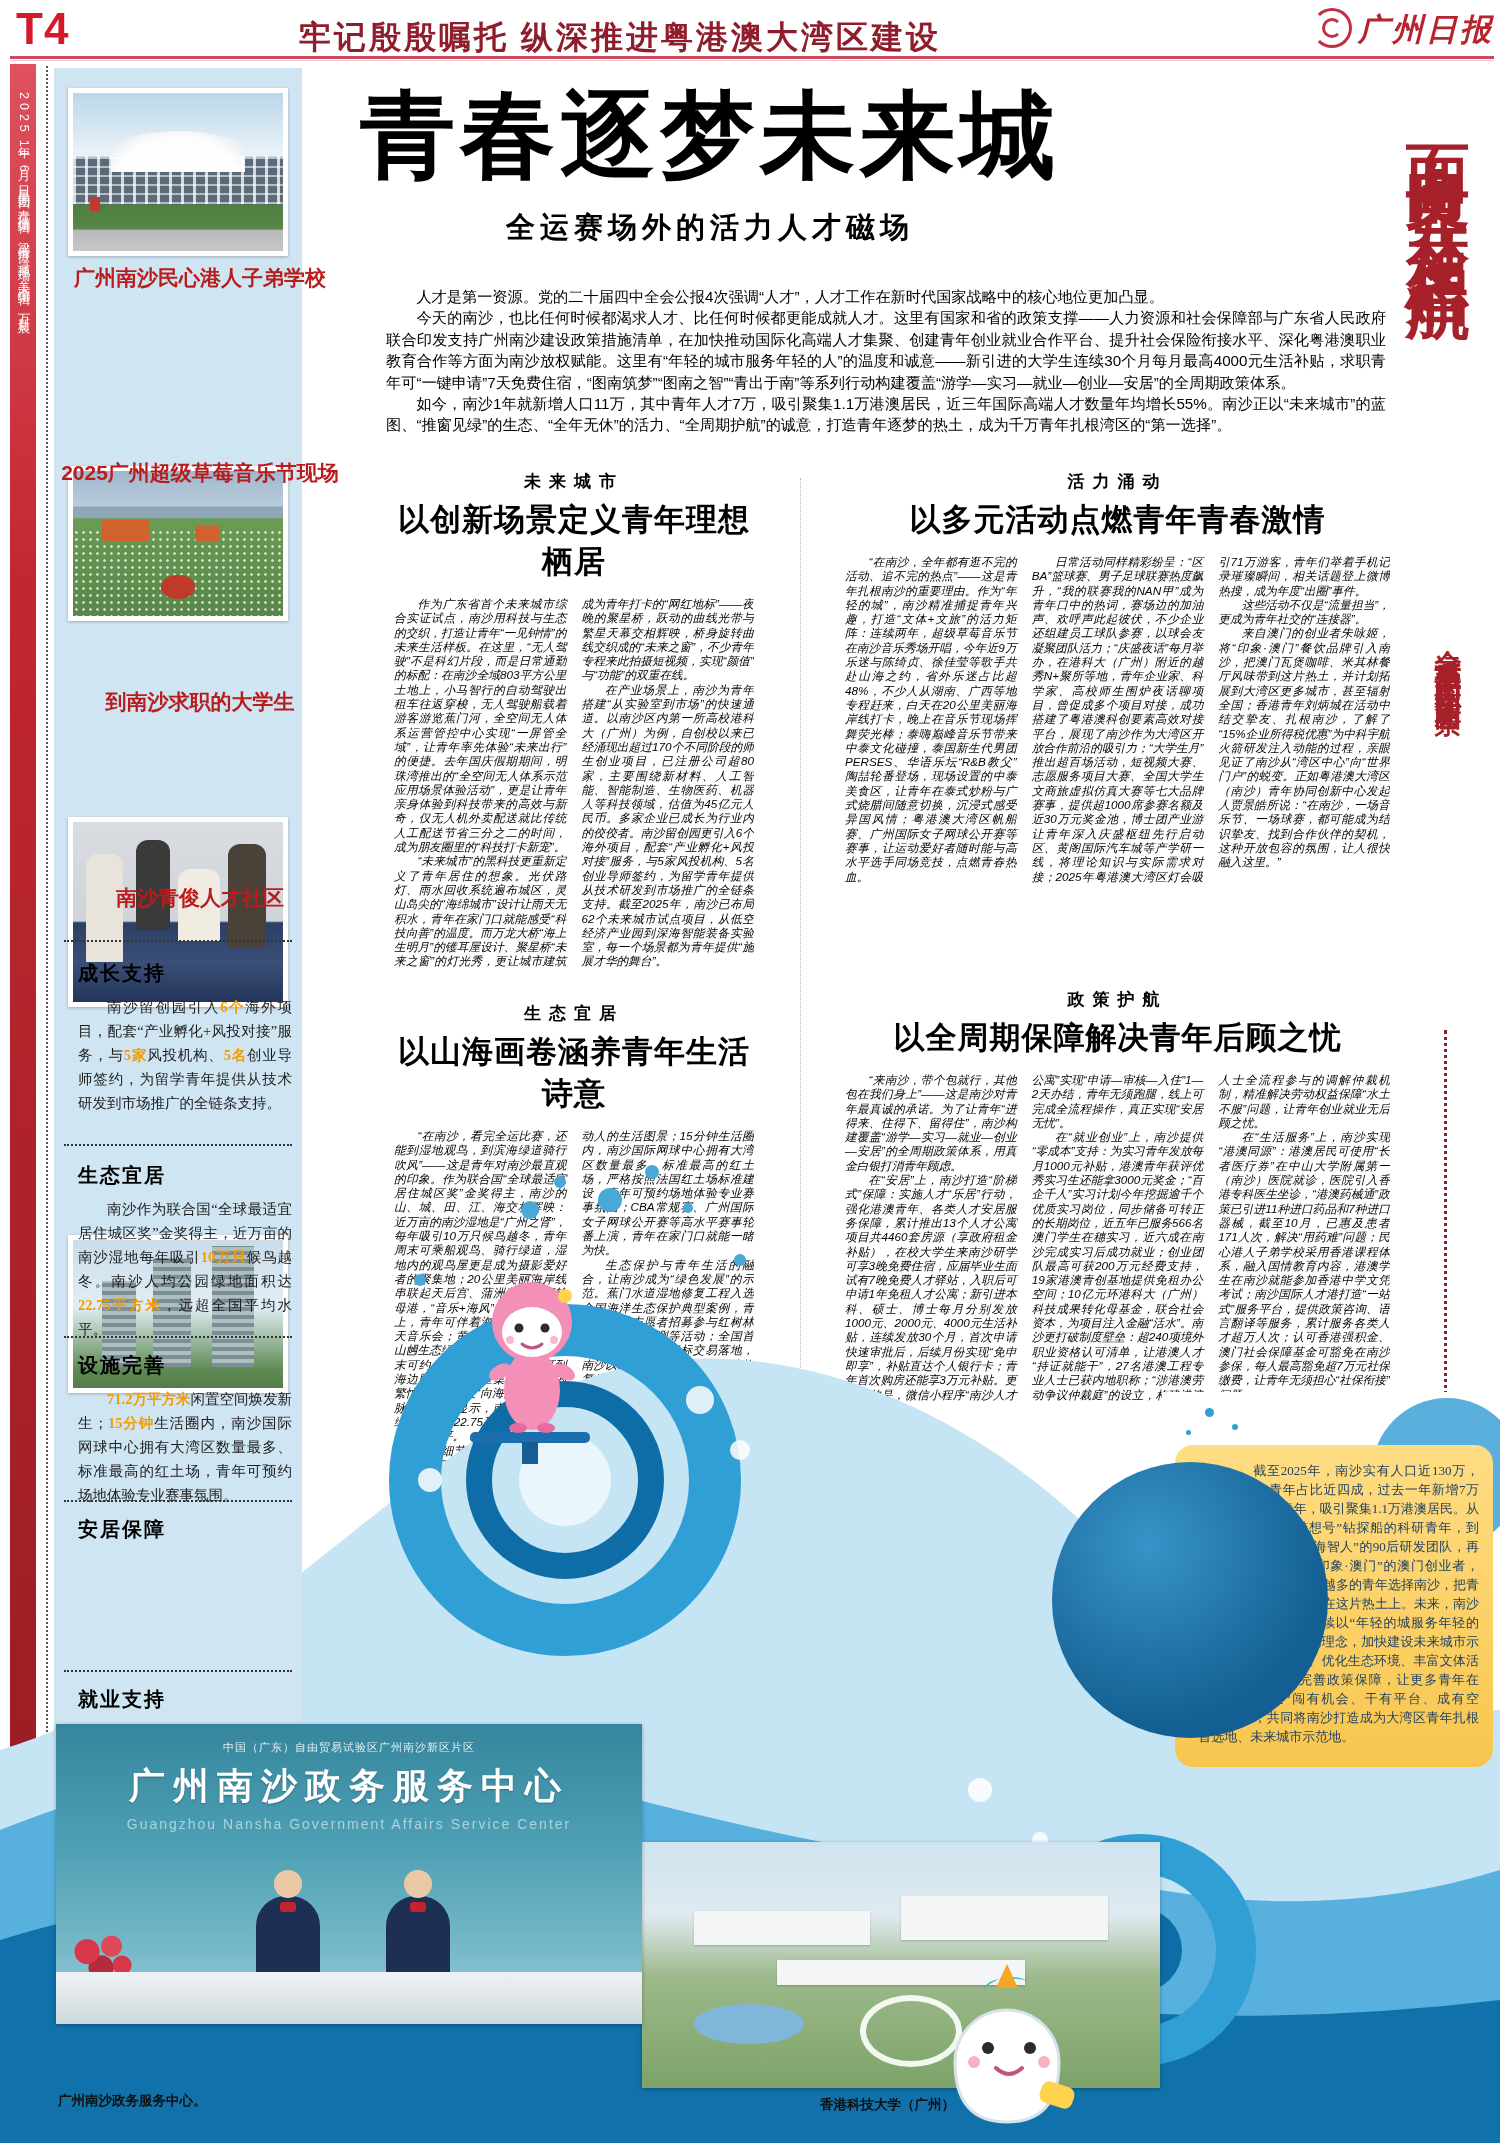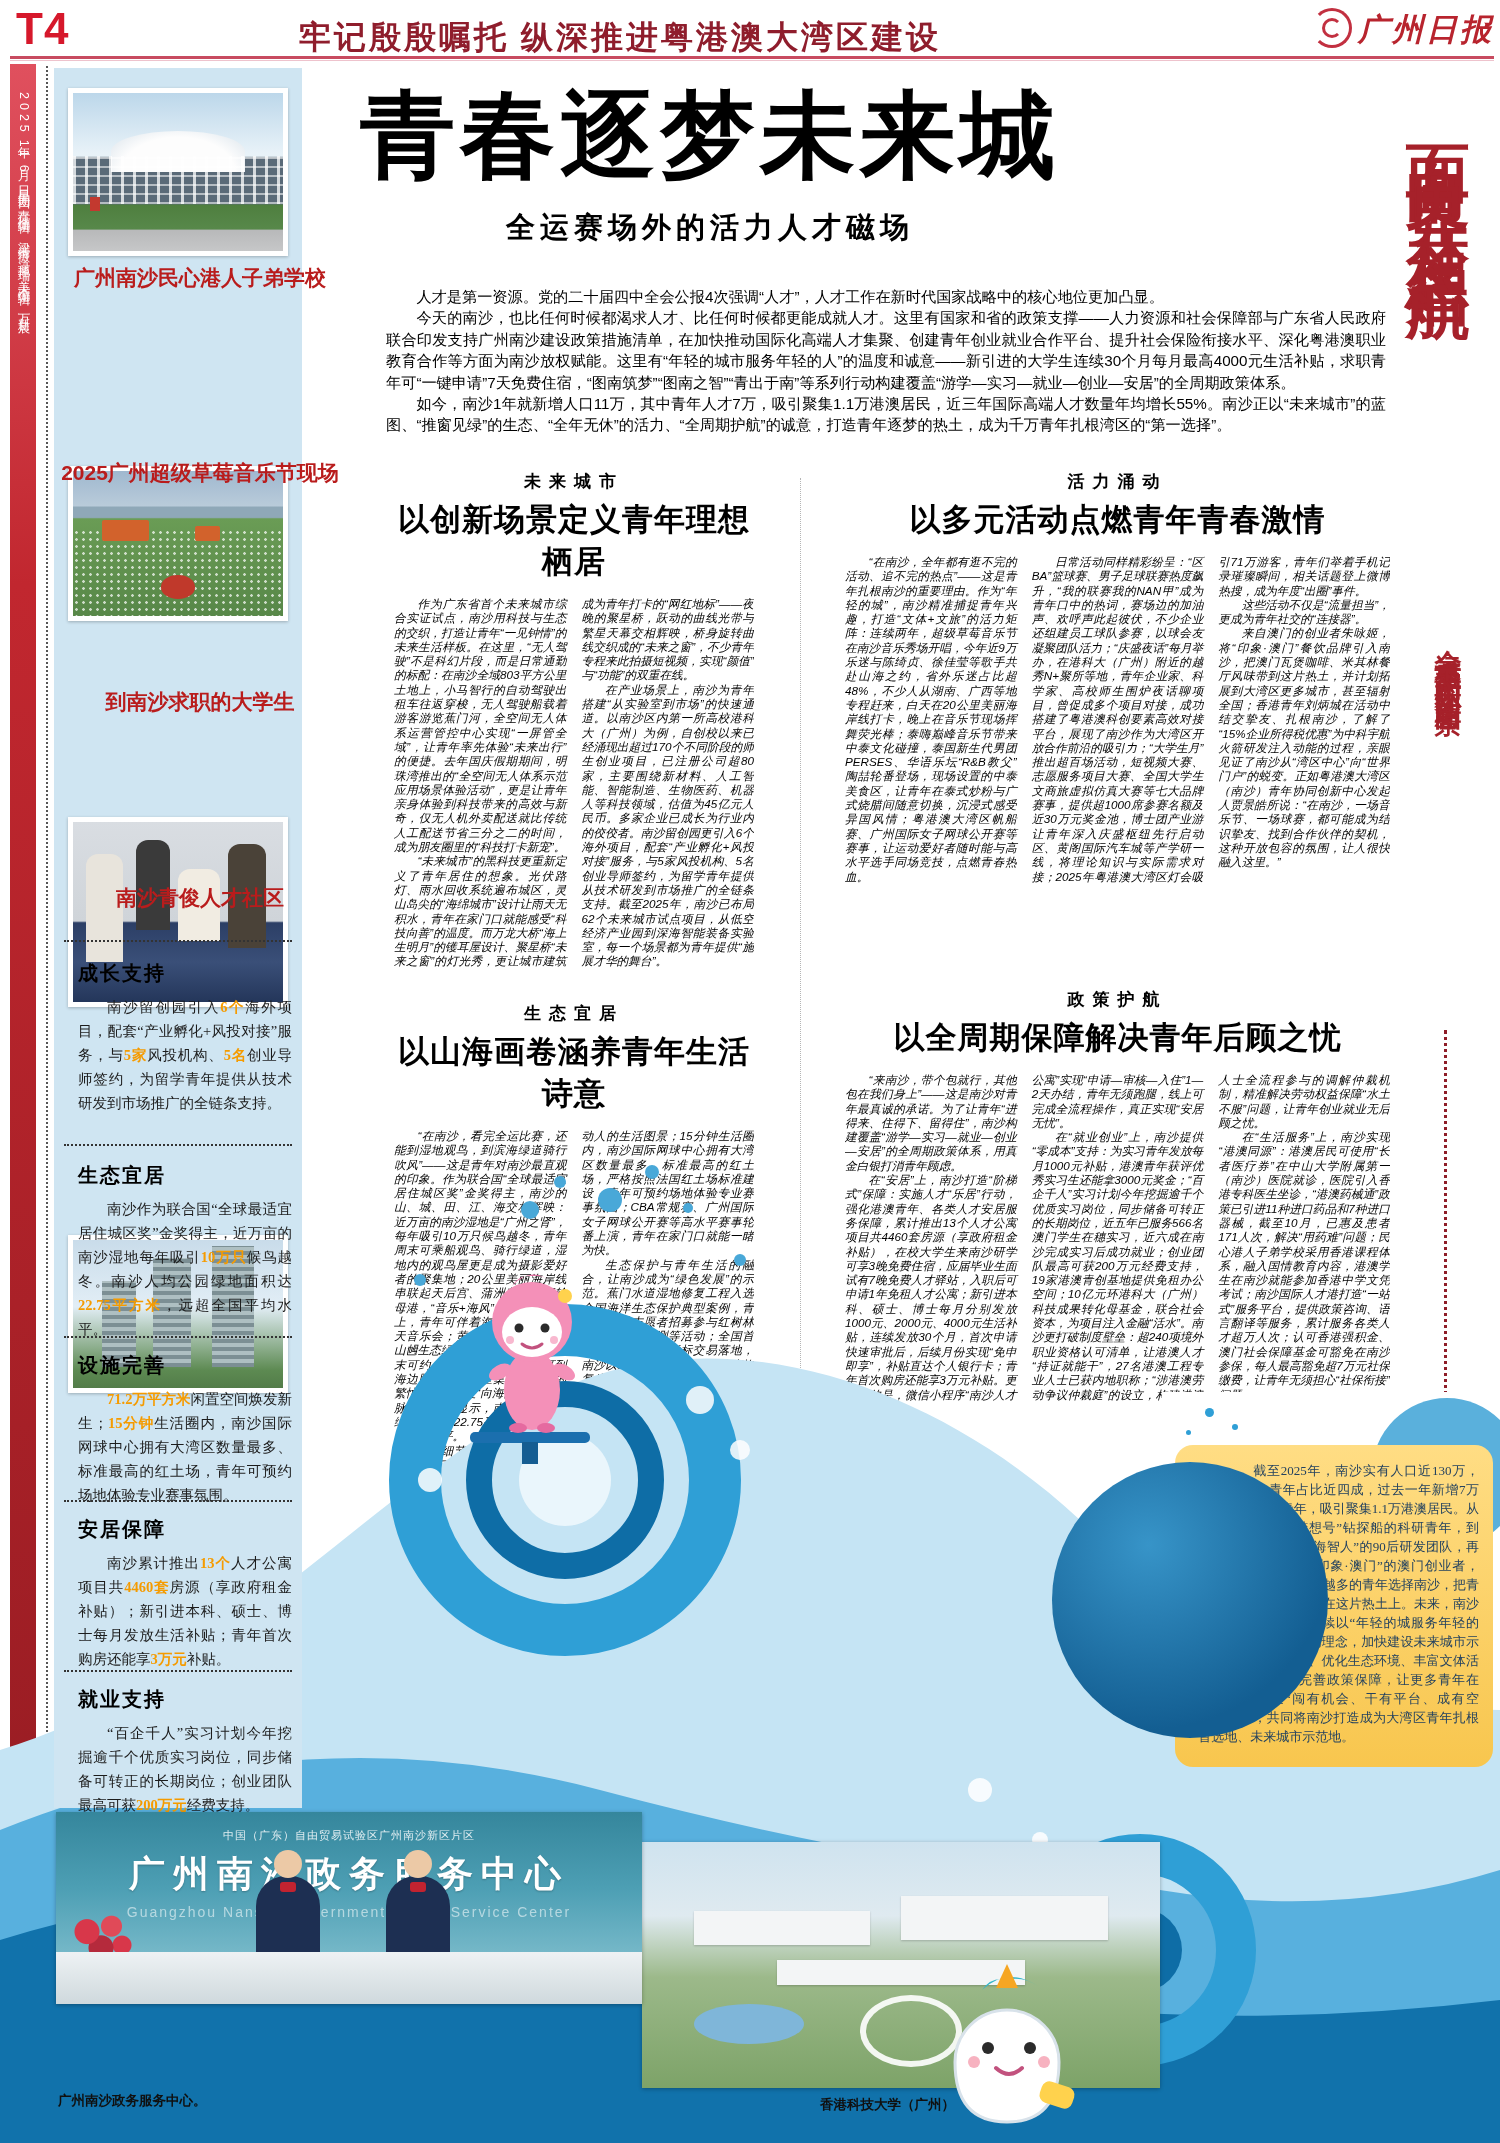--- a/index.html
+++ b/index.html
@@ -161,21 +161,20 @@
       <p><span>南沙作为联合国“全球最适宜居住城区奖”金奖得主，近万亩的南沙湿地每年吸引</span><span class="hl">10万只</span><span>候鸟越冬。南沙人均公园绿地面积达</span><span class="hl">22.75平方米</span><span>，远超全国平均水平。</span></p>
     </div>
     <div class="sep" style="top:1268px;"></div>
     <div class="sbox" style="top:1284px;">
       <h3>设施完善</h3>
       <p><span></span><span class="hl">71.2万平方米</span><span>闲置空间焕发新生；</span><span class="hl">15分钟</span><span>生活圈内，南沙国际网球中心拥有大湾区数量最多、标准最高的红土场，青年可预约场地体验专业赛事氛围。</span></p>
     </div>
     <div class="sep" style="top:1432px;"></div>
     <div class="sbox" style="top:1448px;">
       <h3>安居保障</h3>
-      <p><span>南沙累计推出</span><span class="hl">13个</span><span>人才公寓项目共</span><span class="hl">4460套</span><span>房源（享政府租金补贴）；新引进本科、硕士、博士每月发放生活补贴；青年首次购房还能享</span><span class="hl">3万元</span><span>补贴。</span></p>
     </div>
     <div class="sep" style="top:1602px;"></div>
     <div class="sbox" style="top:1618px;">
       <h3>就业支持</h3>
       <p><span>“百企千人”实习计划今年挖掘逾千个优质实习岗位，同步储备可转正的长期岗位；创业团队最高可获</span><span class="hl">200万元</span><span>经费支持。</span></p>
     </div>
   </div>
 
   <div class="abs subtitle" style="left:330px;top:208px;">全运赛场外的活力人才磁场</div>
   <div class="abs maintitle" style="left:330px;top:88px;">青春逐梦未来城</div>
@@ -255,21 +254,21 @@
     </g>
     <g fill="#ffffff" opacity="0.85">
       <circle cx="700" cy="250" r="14"></circle>
         <circle cx="740" cy="300" r="10"></circle>
         <circle cx="430" cy="330" r="12"></circle>
       <circle cx="980" cy="640" r="12"></circle>
         <circle cx="1040" cy="690" r="8"></circle>
     </g>
   </svg>
 
-  <div class="abs bphoto govt ph-layer" style="left:56px;top:1812px;width:586px;height:192px;z-index:3;">
+  <div class="abs bphoto govt ph-layer" style="left:56px;top:1724px;width:586px;height:300px;z-index:3;">
     <div class="signtop">中国（广东）自由贸易试验区广州南沙新区片区</div>
     <div class="signbig">广州南沙政务服务中心</div>
     <div class="signen">Guangzhou Nansha Government Affairs Service Center</div>
     <div class="staff" style="left:200px;"></div>
     <div class="staff" style="left:330px;"></div>
     <div class="flowers"></div>
     <div class="counter"></div>
   </div>
   <div class="abs bcap" style="left:58px;top:2092px;">广州南沙政务服务中心。</div>
 

